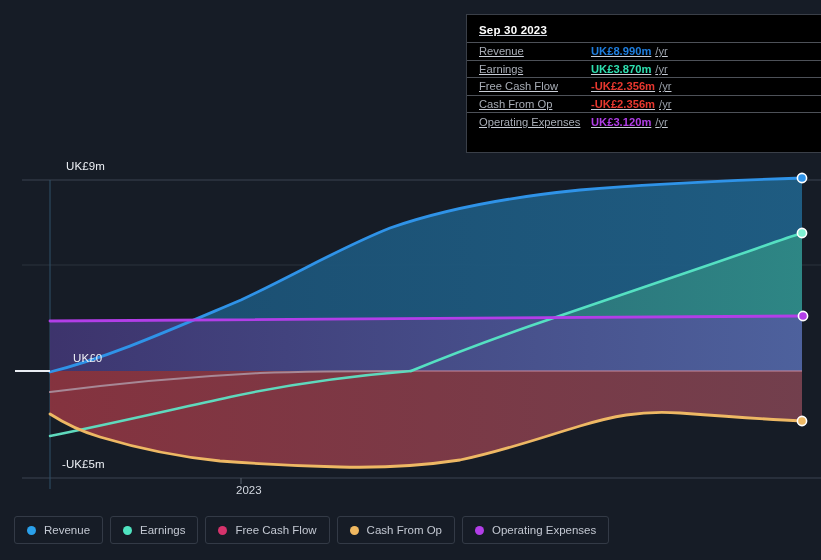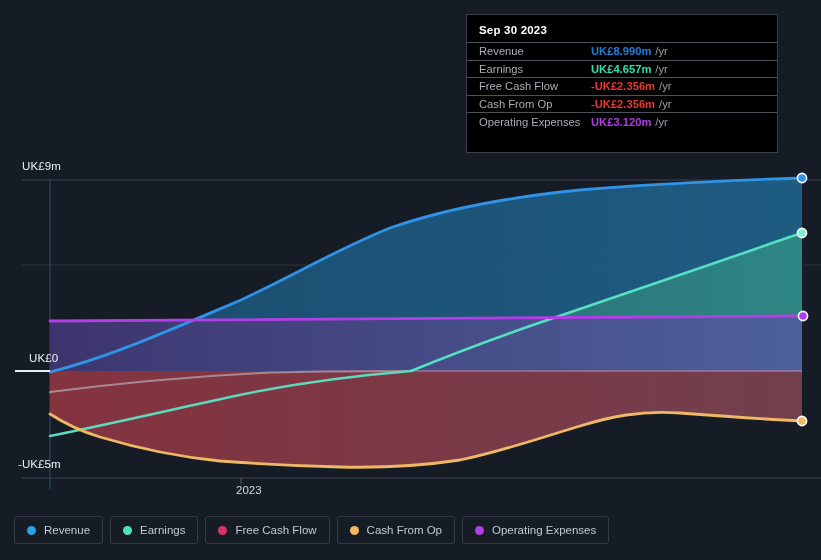--- a/index.html
+++ b/index.html
@@ -28,37 +28,39 @@
     width: 821px; height: 505px;
   }
 
   
   .y-label {
     position: absolute;
     font-size: 11.5px;
     color: #eef1f6;
     letter-spacing: 0.1px;
     white-space: nowrap;
+    margin-left: 44px;
   }
   .x-label {
     position: absolute;
     font-size: 11.5px;
     color: #d3d8e0;
     white-space: nowrap;
   }
 
   
   #tooltip {
     position: absolute;
     left: 466px; top: 14px;
-    width: 312px; height: 139px;
+    width: 356px; height: 139px;
     background: #000000;
     border: 1px solid #3a3f48;
     padding: 0;
     z-index: 40;
+    text-decoration: underline;
   }
   #tooltip .tt-title {
     font-size: 11.5px;
     font-weight: bold;
     color: #ffffff;
     padding: 9px 0 6px 12px;
     letter-spacing: 0.2px;
   }
   .tt-row {
     display: flex;
@@ -202,21 +204,21 @@
     <div class="tt-title">Sep 30 2023</div>
 
     <div class="tt-row">
       <span class="tt-key">Revenue</span>
       <span class="tt-val" style="color:#1f7fe0;">UK£8.990m</span>
       <span class="tt-suffix">/yr</span>
     </div>
 
     <div class="tt-row">
       <span class="tt-key">Earnings</span>
-      <span class="tt-val" style="color:#2ee0b0;">UK£4.657m</span>
+      <span class="tt-val" style="color:#2ee0b0;">UK£3.870m</span>
       <span class="tt-suffix">/yr</span>
     </div>
 
 
     <div class="tt-row">
       <span class="tt-key">Free Cash Flow</span>
       <span class="tt-val" style="color:#e8382f;">-UK£2.356m</span>
       <span class="tt-suffix">/yr</span>
     </div>
 

